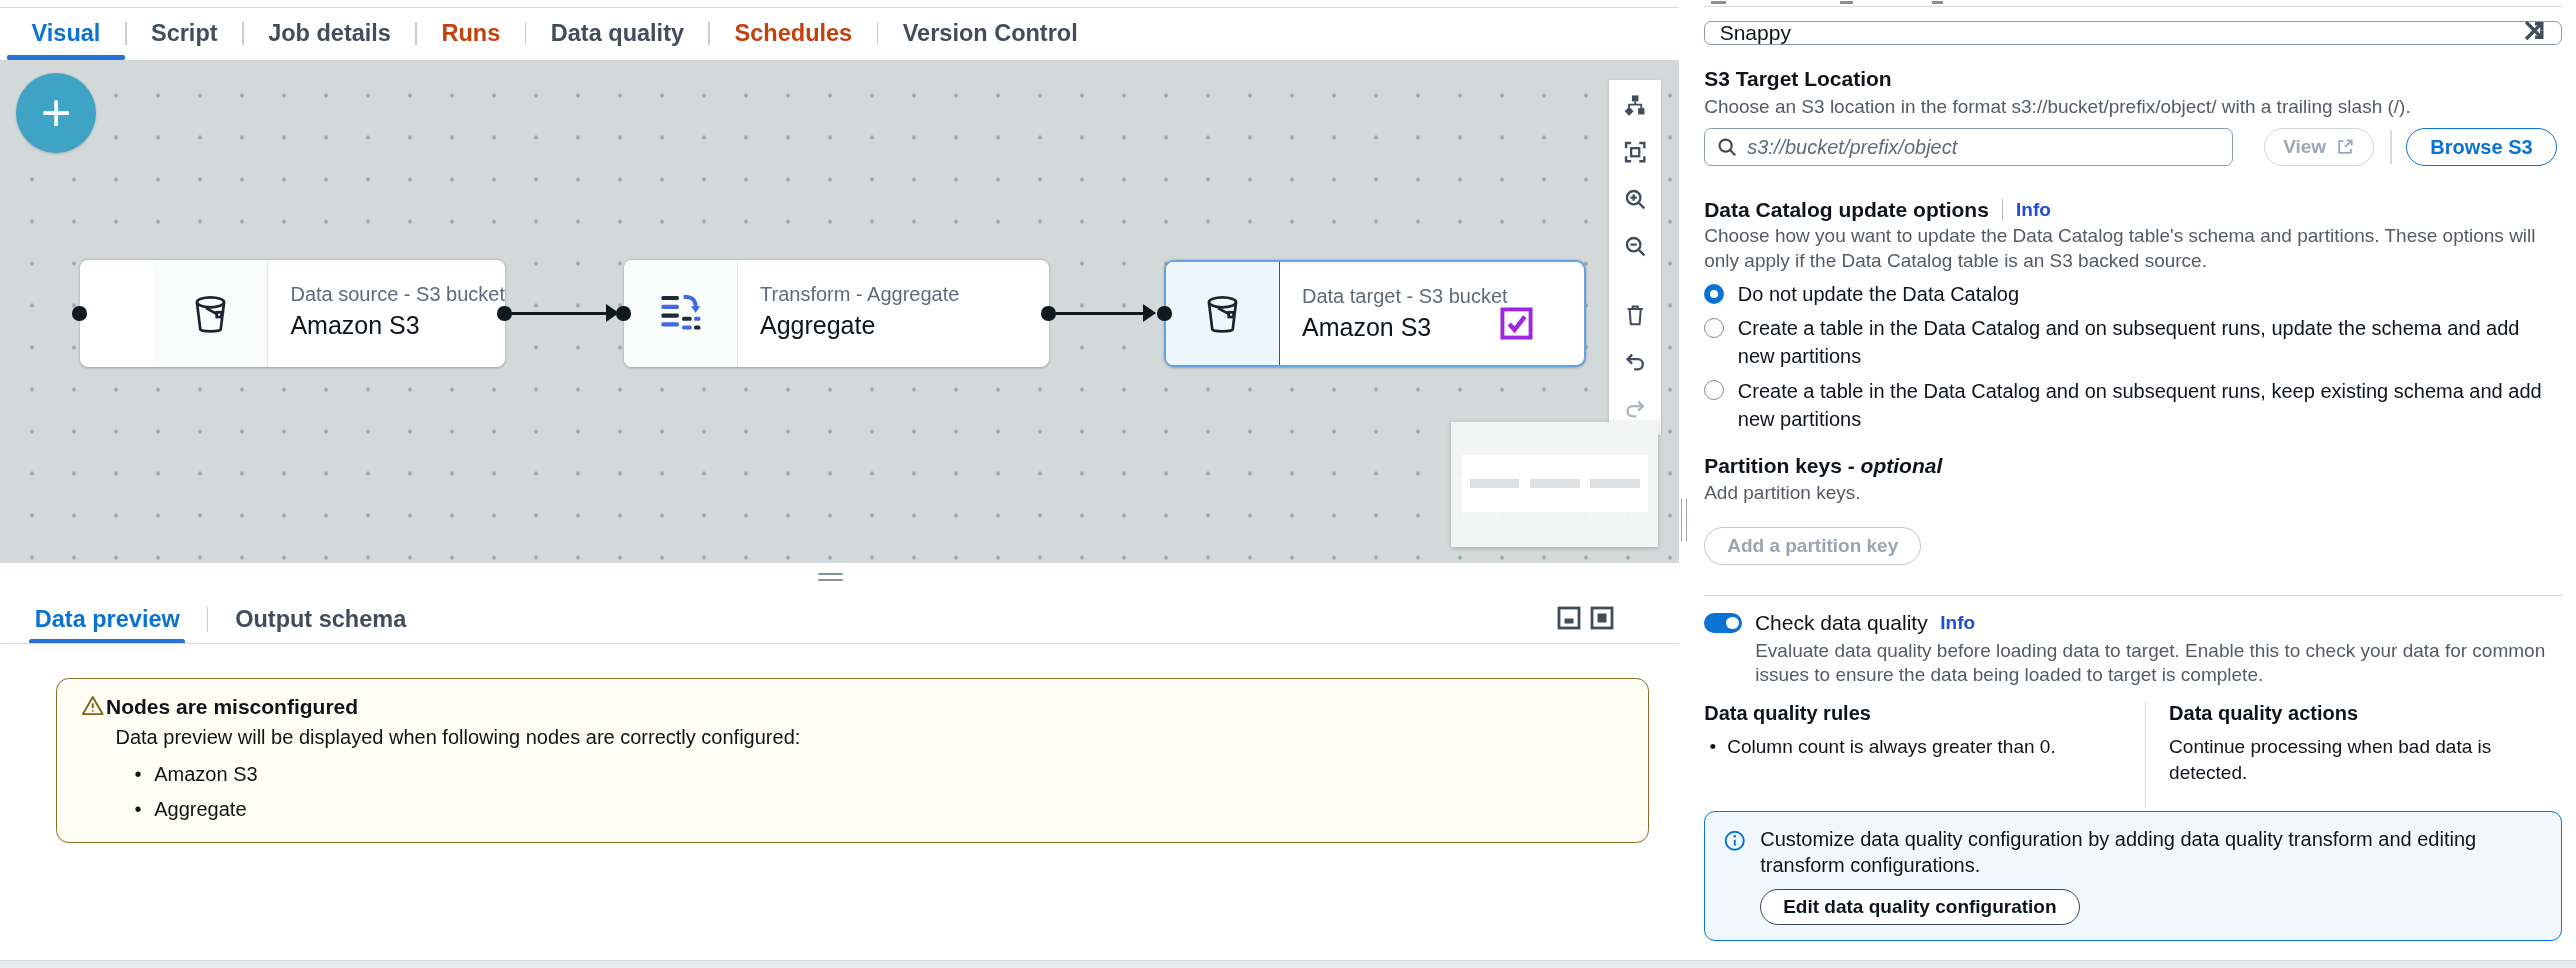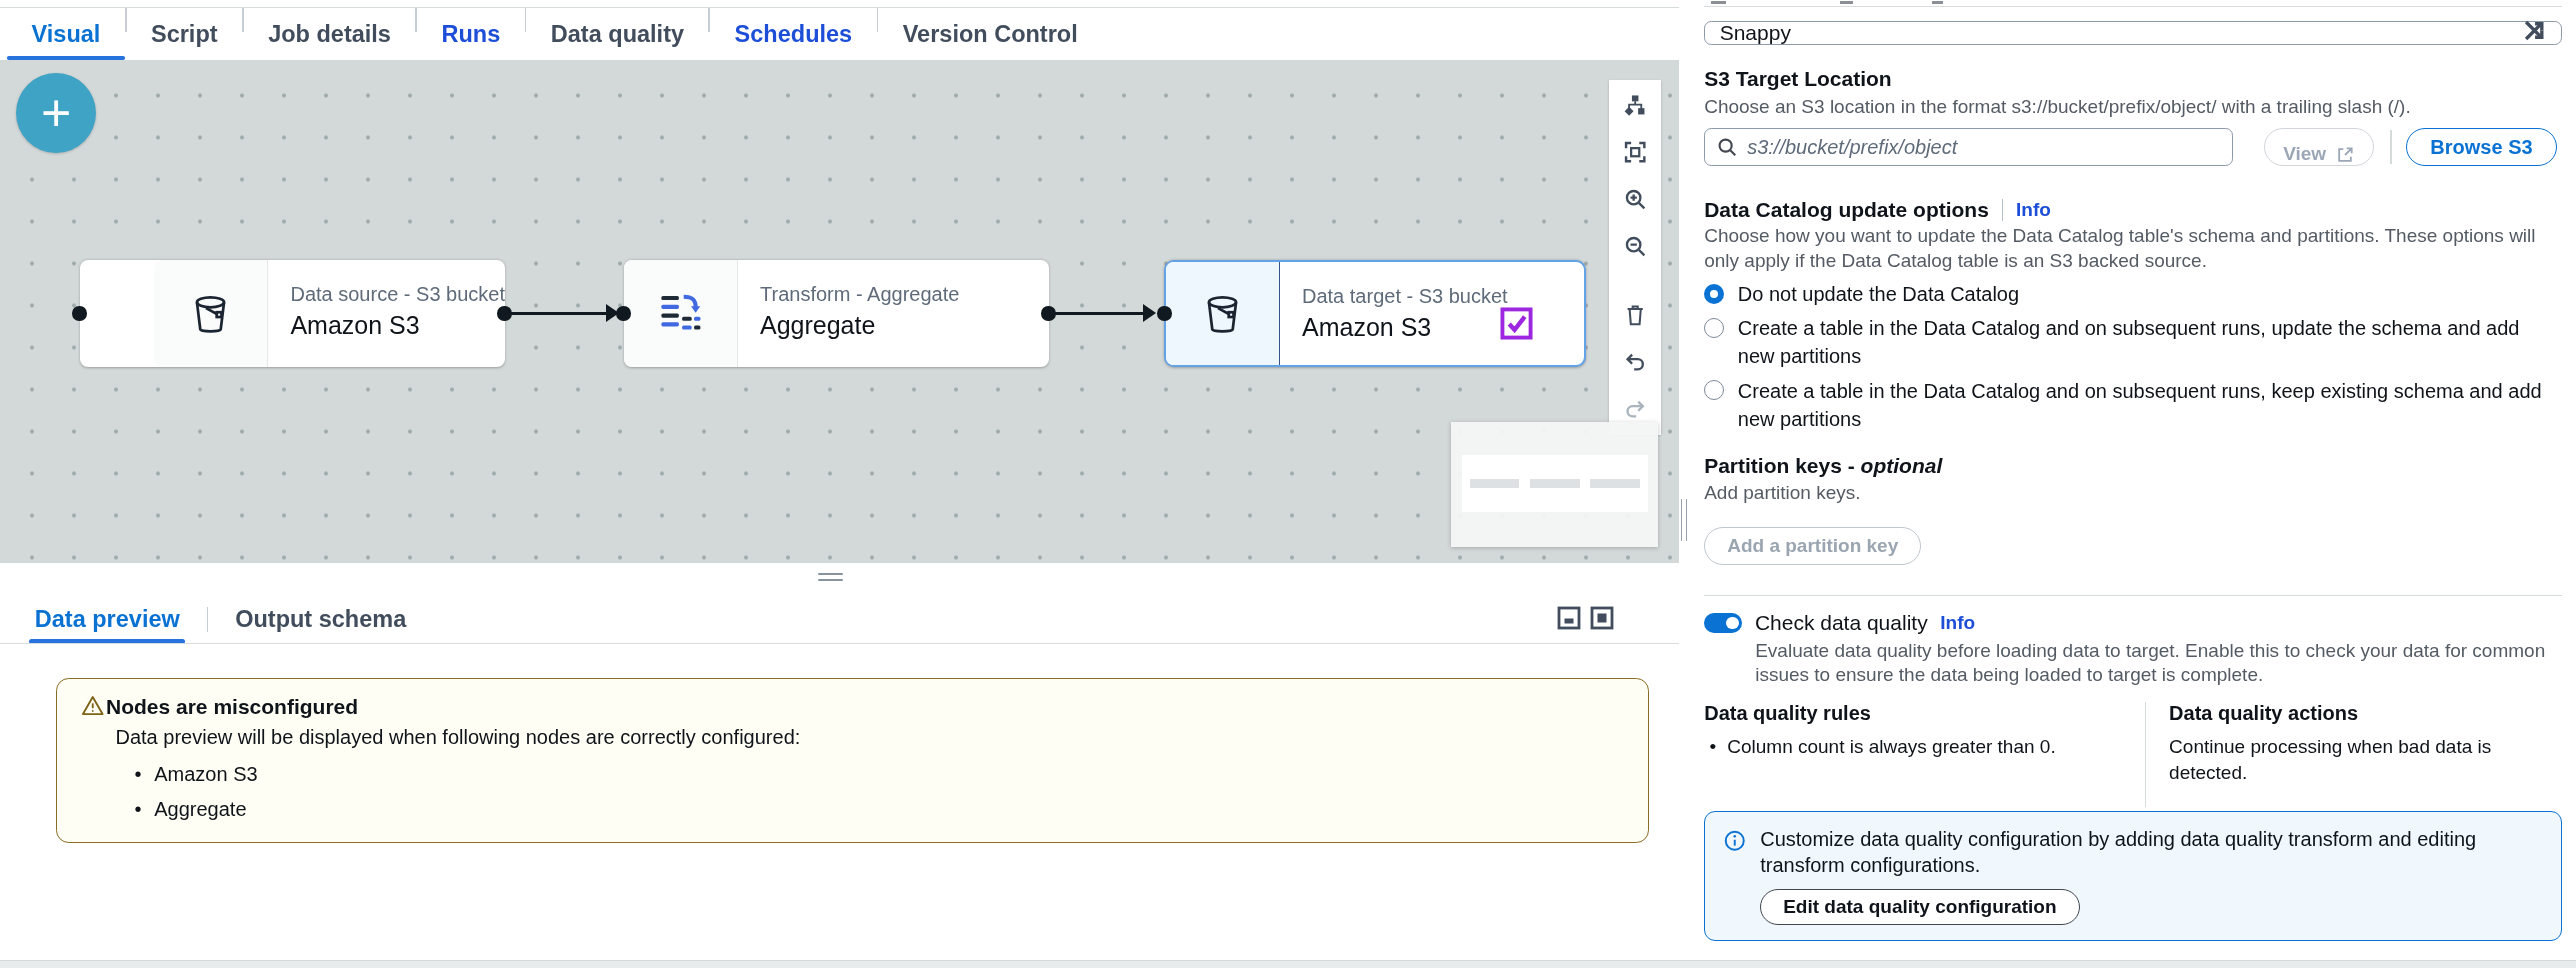--- a/index.html
+++ b/index.html
@@ -2,26 +2,26 @@
 <html style="font-size:14.5px"><head>
 <meta charset="utf-8">
 <style>
   * { box-sizing: border-box; margin: 0; padding: 0; }
   html,body { width: 2576px; height: 969px; overflow: hidden; }
   body { font-family: "Liberation Sans", sans-serif; background: #fff; position: relative; color:#0f141a; }
   #app { position: absolute; inset: 0; }
 
   
   .tabbar { position:absolute; top:7.2px; left:0; width:1679px; height:52px; background:#fff;
-            border-top:0.9px solid #d5dbdb; display:flex; align-items:flex-start; padding-left:7.2px; }
+            border-top:0.9px solid #d5dbdb; display:flex; align-items:center; padding-left:7.2px; }
   .tab { position:relative; height:52px; display:flex; align-items:center; padding:0 24.4px;
          font-size:23.5px; font-weight:bold; color:#414d5c; cursor:pointer; }
   .tab.active { color:#0972d3; }
   .tab.active::after { content:""; position:absolute; left:0; right:0; bottom:0; height:4.5px; background:#2673dd; border-radius:1.8px; }
-  .tab.disabled { color:#1d4ed8; }
+  .tab.disabled { color:#c2410c; }
   .tabsep { width:1.8px; height:23.5px; background:#c6cdd4; }
 
   
   .canvas { position:absolute; top:60px; left:0; width:1679px; height:503px;
             background-color:#d3d8d8;
             background-image: radial-gradient(circle, #a0abab 1.8px, transparent 2.2px);
             background-size:42px 42px; background-position:11px 14.5px; }
   .addbtn { position:absolute; left:16.3px; top:12.7px; width:80px; height:80px; border-radius:50%;
             background:#3fa3c6; color:#fff; display:flex; align-items:center; justify-content:center;
             font-size:52px; font-weight:300; box-shadow:0 0.9px 2.7px rgba(0,0,0,.2); cursor:pointer; }
@@ -89,21 +89,21 @@
   .h1 { margin-top:22.6px; font-size:21px; font-weight:bold; color:#0f141a; }
   .desc { margin-top:3.6px; font-size:19px; color:#545b64; line-height:24.4px; }
   .s3row { margin-top:9px; display:flex; align-items:center; }
   .searchwrap { position:relative; width:529px; }
   .searchwrap svg { position:absolute; left:11.8px; top:8.1px; }
   .searchinput { width:529px; height:38px; border:1.8px solid #8c99a8; border-radius:7.2px; padding:0 12.7px 0 42px;
                  font-size:20px; color:#0f141a; outline:none; font-family:"Liberation Sans", sans-serif; }
   .searchinput::placeholder { font-style:italic; color:#5f6b7a; opacity:1; }
   .btn { display:inline-flex; align-items:center; justify-content:center; gap:9px; height:38px;
          border-radius:19px; font-weight:bold; font-size:19px; background:#fff; cursor:pointer; white-space:nowrap; }
-  .btn-view { border:1.8px solid #d1d5da; color:#9ba7b6; padding:0 18px; margin-left:31px;align-items:flex-end; }
+  .btn-view { border:1.8px solid #d1d5da; color:#9ba7b6; padding:0 18px; margin-left:31px; }
   .vsep { width:1.8px; height:34px; background:#d5dbdb; margin:0 13.6px 0 16.3px; }
   .btn-browse { border:1.8px solid #0972d3; color:#0972d3; padding:0 23.5px; font-size:20px; }
   .hrow { margin-top:32px; display:flex; align-items:center; gap:12.7px; }
   .hrow .h { font-size:21px; font-weight:bold; color:#0f141a; }
   .hsep { width:1.8px; height:22px; background:#b6c0ca; }
   .infolink { font-size:19px; font-weight:bold; color:#1d4ed8; cursor:pointer; }
   .radios { margin-top:7.2px; }
   .radiorow { display:flex; gap:13.6px; margin-bottom:6.3px; align-items:flex-start; cursor:pointer; }
   .radio { width:20px; height:20px; border-radius:50%; border:1.8px solid #7d8998; background:#fff; flex:none; margin-top:3.6px; }
   .radio.sel { border:6.3px solid #0972d3; }

